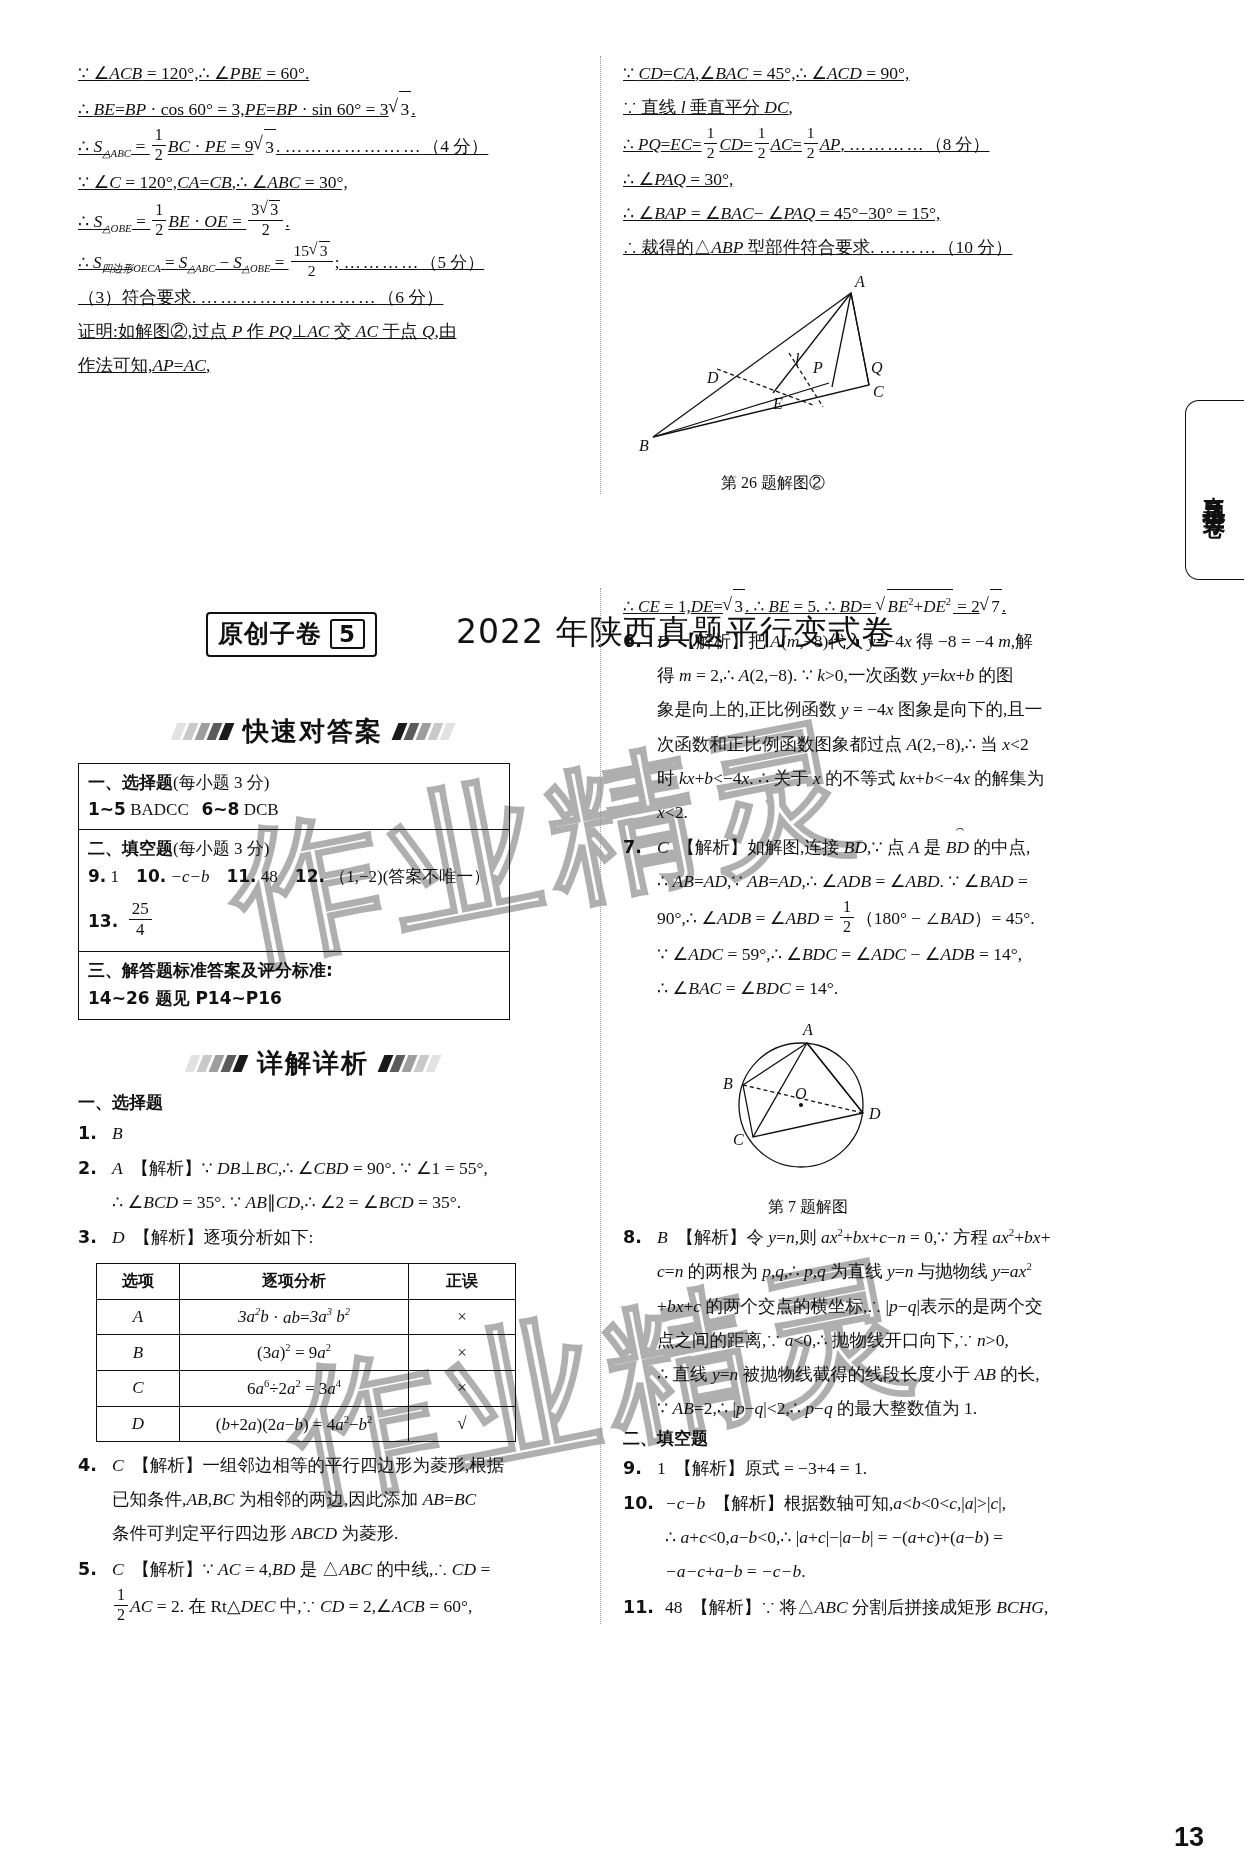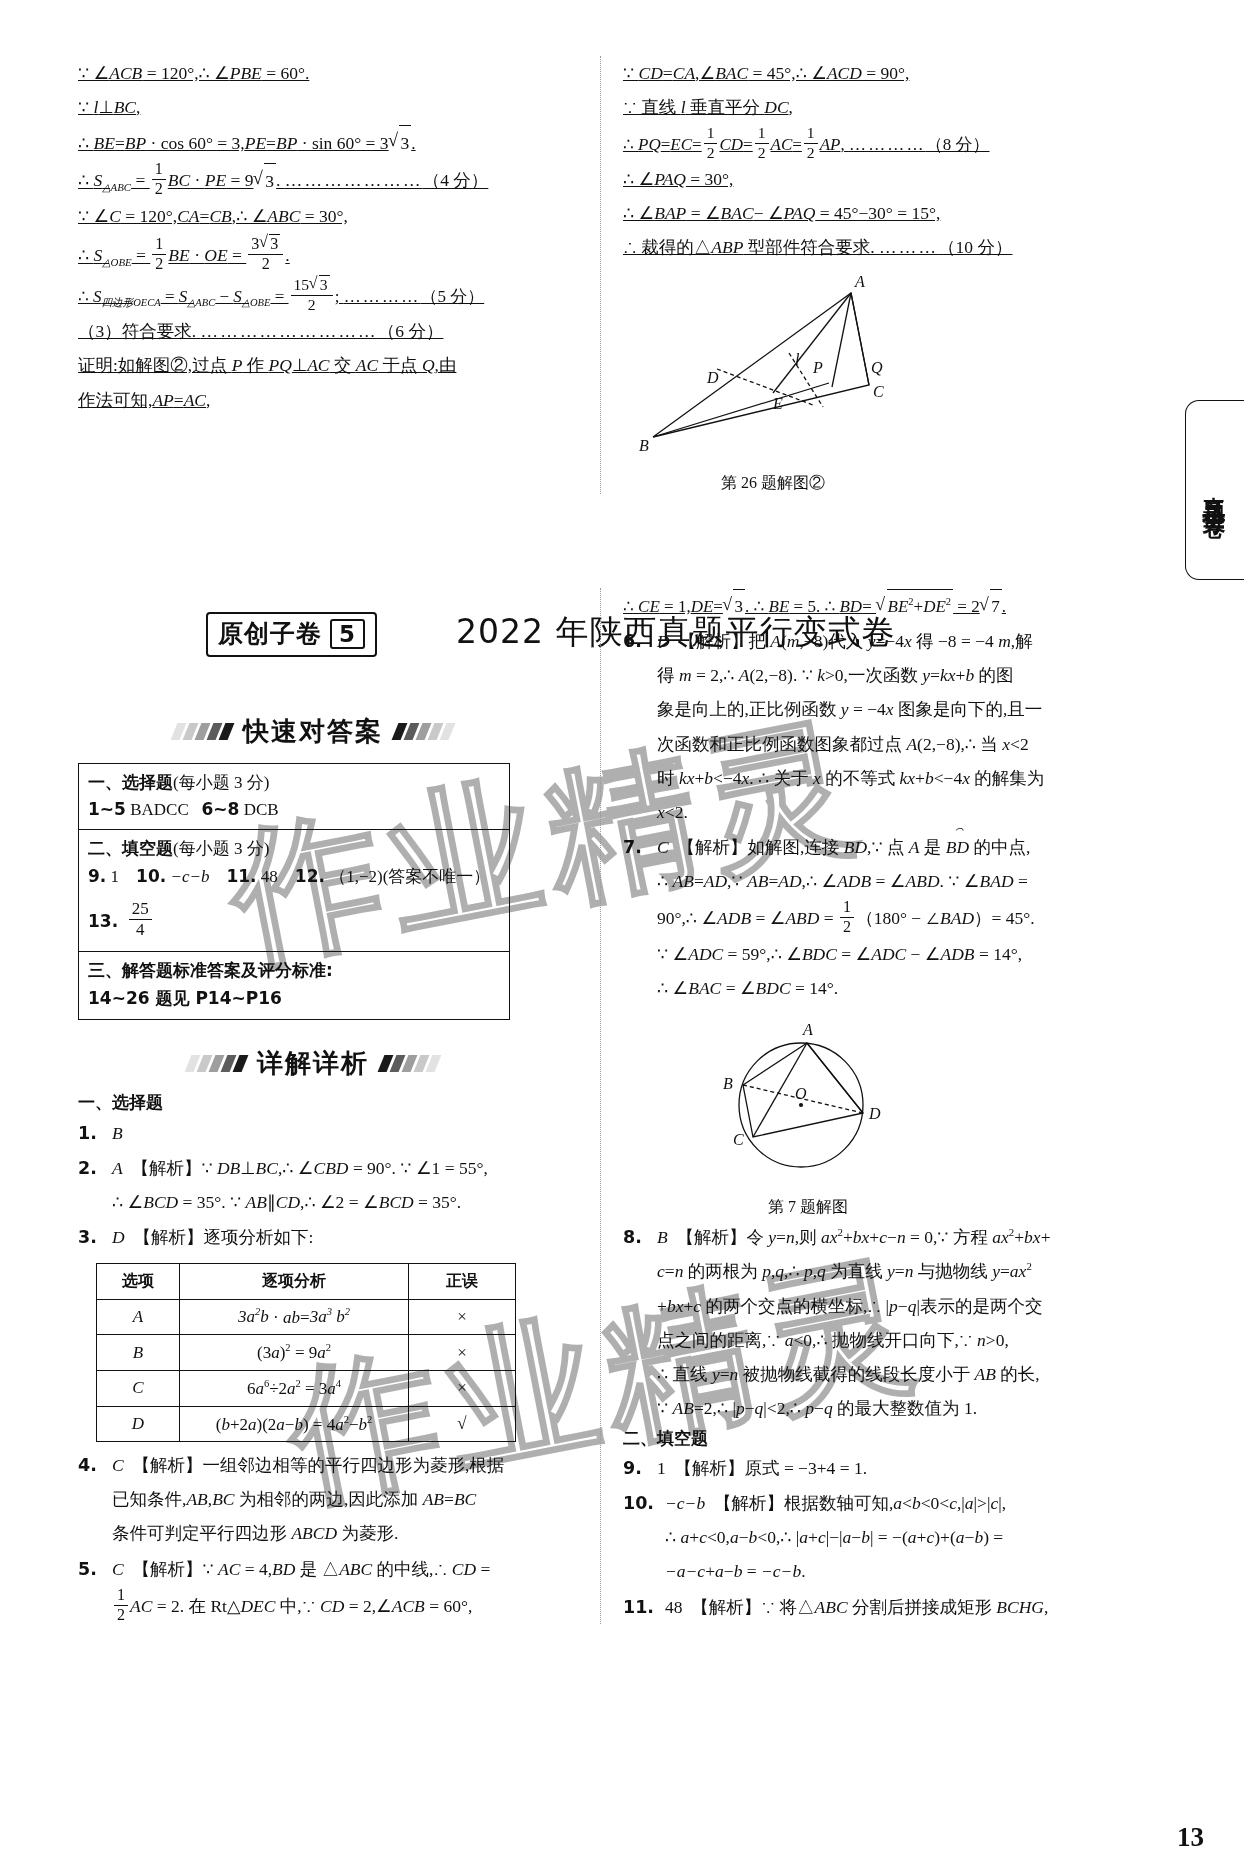--- a/index.html
+++ b/index.html
@@ -83,21 +83,21 @@
   table.an td:nth-child(1){width:74px;}
   table.an td:nth-child(3){width:98px;}
 
   
   .sidetab{position:absolute;right:6px;top:400px;width:58px;height:178px;
     border:1.4px solid #111;border-right:none;border-radius:14px 0 0 14px;
     display:flex;align-items:center;justify-content:center;}
   .sidetab span{writing-mode:vertical-rl;font-family:"DejaVu Sans",sans-serif;
     font-weight:bold;font-size:23px;letter-spacing:5px;}
 
-  .pageno{position:absolute;right:46px;bottom:22px;font-family:Liberation Serif, serif;
+  .pageno{position:absolute;right:46px;bottom:22px;font-family:Liberation Sans, sans-serif;
     font-weight:bold;font-size:27px;}
 
   
   .fig{position:relative;}
   .figcap{text-align:center;font-size:16px;margin-top:4px;}
 
   
   .wm{position:absolute;pointer-events:none;color:transparent;
       font-family:"DejaVu Sans",sans-serif;font-weight:bold;
       -webkit-text-stroke:2px rgba(110,110,110,.55);}
@@ -107,21 +107,20 @@
 </head>
 <body>
 
 <div class="page">
 
   <div class="wm wm1">作业精灵</div>
   <div class="wm wm2">作业精灵</div>
 
   <div class="col col-left">
     <div class="ln">∵ ∠<span class="it">ACB</span> = 120°,∴ ∠<span class="it">PBE</span> = 60°.</div>
-    <div class="ln">∵ <span class="it">l</span>⊥<span class="it">BC</span>,</div>
     <div class="ln">∴ <span class="it">BE</span>=<span class="it">BP</span> · cos 60° = 3,<span class="it">PE</span>=<span class="it">BP</span> · sin 60° = 3<span class="rad"><span class="bar">3</span></span>.</div>
     <div class="ln">∴ <span class="it">S</span><sub>△ABC</sub> = <span class="fr"><span class="nu">1</span><span class="de">2</span></span><span class="it">BC</span> · <span class="it">PE</span> = 9<span class="rad"><span class="bar">3</span></span>. <span class="dots">…………………</span>（4 分）</div>
     <div class="ln">∵ ∠<span class="it">C</span> = 120°,<span class="it">CA</span>=<span class="it">CB</span>,∴ ∠<span class="it">ABC</span> = 30°,</div>
     <div class="ln">∴ <span class="it">S</span><sub>△OBE</sub> = <span class="fr"><span class="nu">1</span><span class="de">2</span></span><span class="it">BE</span> · <span class="it">OE</span> = <span class="fr"><span class="nu">3<span class="rad"><span class="bar">3</span></span></span><span class="de">2</span></span>.</div>
     <div class="ln" style="font-size:17px">∴ <span class="it">S</span><sub>四边形OECA</sub> = <span class="it">S</span><sub>△ABC</sub> − <span class="it">S</span><sub>△OBE</sub> = <span class="fr"><span class="nu">15<span class="rad"><span class="bar">3</span></span></span><span class="de">2</span></span>; <span class="dots">…………</span>（5 分）</div>
     <div class="ln">（3）符合要求. <span class="dots">………………………</span>（6 分）</div>
     <div class="ln">证明:如解图②,过点 <span class="it">P</span> 作 <span class="it">PQ</span>⊥<span class="it">AC</span> 交 <span class="it">AC</span> 于点 <span class="it">Q</span>,由</div>
     <div class="ln">作法可知,<span class="it">AP</span>=<span class="it">AC</span>,</div>
   </div>
 

